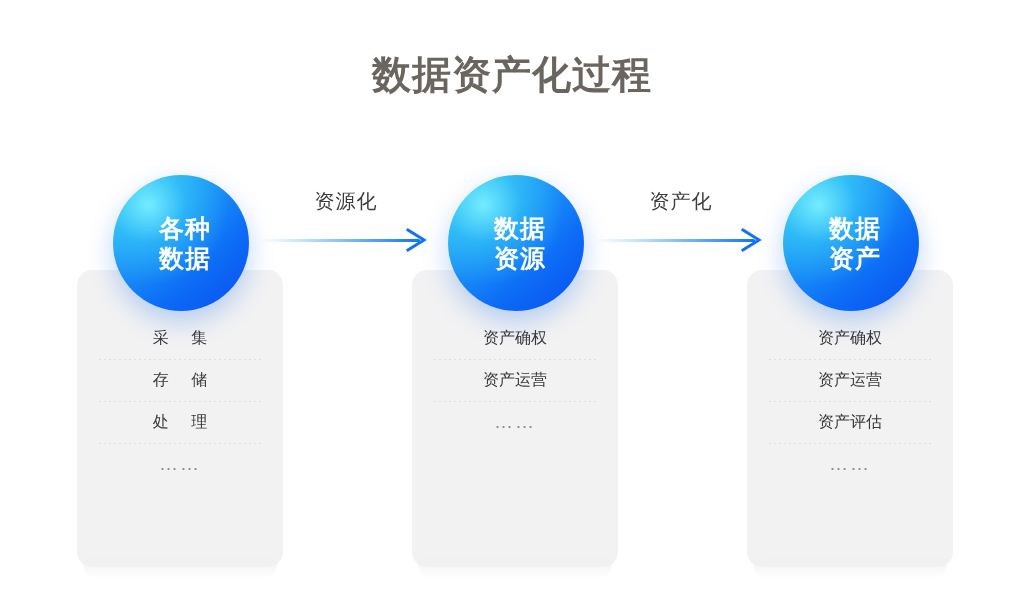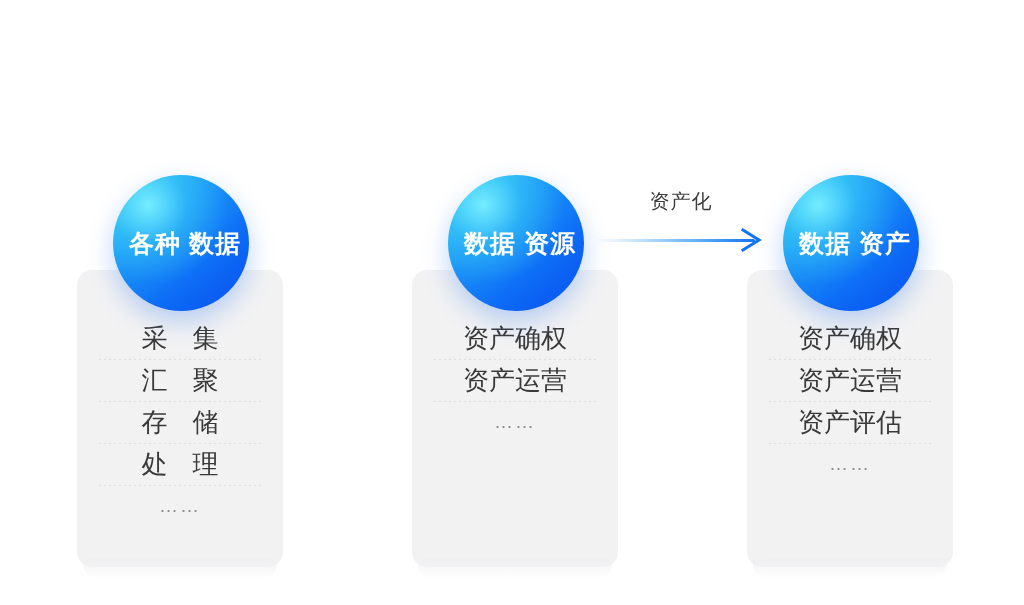--- a/index.html
+++ b/index.html
@@ -70,21 +70,21 @@
     left: 0;
     top: 152px;
     width: 206px;
     padding: 0 22px;
   }
   .list-item {
     position: relative;
     height: 42px;
     line-height: 42px;
     text-align: center;
-    font-size: 26px;
+    font-size: 16px;
     color: #3a3a3a;
     white-space: nowrap;
   }
   .list-item.spaced { letter-spacing: 9px; text-indent: 9px; }
   .list-item.ellipsis {
     font-size: 19px;
     letter-spacing: 2px;
     color: #8c8c8c;
   }
   .list-item + .list-item::before {
@@ -105,21 +105,21 @@
     left: 36px;
     top: 10px;
     width: 136px;
     height: 136px;
     border-radius: 50%;
     background:
       radial-gradient(circle at 26% 22%, rgba(120,240,255,0.95) 0%, rgba(58,206,247,0.55) 26%, rgba(30,150,250,0.12) 55%, rgba(0,0,0,0) 72%),
       linear-gradient(138deg, #36cdf4 0%, #1b95f7 34%, #0c6bf6 66%, #0a52ee 100%);
     box-shadow: 0 10px 26px rgba(18,104,238,0.28);
     display: flex;
-    flex-direction: row;
+    flex-direction: column;
     align-items: center;
     justify-content: center;
   }
   .node-circle .node-line {
     font-size: 25px;
     font-weight: 700;
     line-height: 1.22;
     color: #ffffff;
     letter-spacing: 1px;
     text-align: center;
@@ -163,26 +163,26 @@
     font-size: 20px;
     color: #3d3d3d;
     letter-spacing: 1px;
   }
 </style>
 </head>
 <body>
 
 <div id="stage">
 
+  <div id="page-title">数据资产化过程</div>
 
   <div class="column" id="column-0">
     <div class="panel"></div>
     <div class="panel-list">
       <div class="list-item spaced">采 集</div>
-      <div class="list-item spaced">汇 聚</div>
       <div class="list-item spaced">存 储</div>
       <div class="list-item spaced">处 理</div>
       <div class="list-item ellipsis">……</div>
     </div>
     <div class="node-circle">
       <div class="node-line">各种</div>
       <div class="node-line">数据</div>
     </div>
   </div>
 
@@ -206,20 +206,29 @@
       <div class="list-item">资产运营</div>
       <div class="list-item">资产评估</div>
       <div class="list-item ellipsis">……</div>
     </div>
     <div class="node-circle">
       <div class="node-line">数据</div>
       <div class="node-line">资产</div>
     </div>
   </div>
 
+  <div class="arrow" id="arrow-0">
+    <div class="arrow-label">资源化</div>
+    <div class="arrow-line"></div>
+    <div class="arrow-head">
+      <svg width="26" height="26" viewBox="0 0 26 26">
+        <path d="M6 3 L22 13 L6 23" fill="none" stroke="#1273f2" stroke-width="3" stroke-linecap="square" stroke-linejoin="miter"></path>
+      </svg>
+    </div>
+  </div>
 
   <div class="arrow" id="arrow-1">
     <div class="arrow-label">资产化</div>
     <div class="arrow-line"></div>
     <div class="arrow-head">
       <svg width="26" height="26" viewBox="0 0 26 26">
         <path d="M6 3 L22 13 L6 23" fill="none" stroke="#1273f2" stroke-width="3" stroke-linecap="square" stroke-linejoin="miter"></path>
       </svg>
     </div>
   </div>

